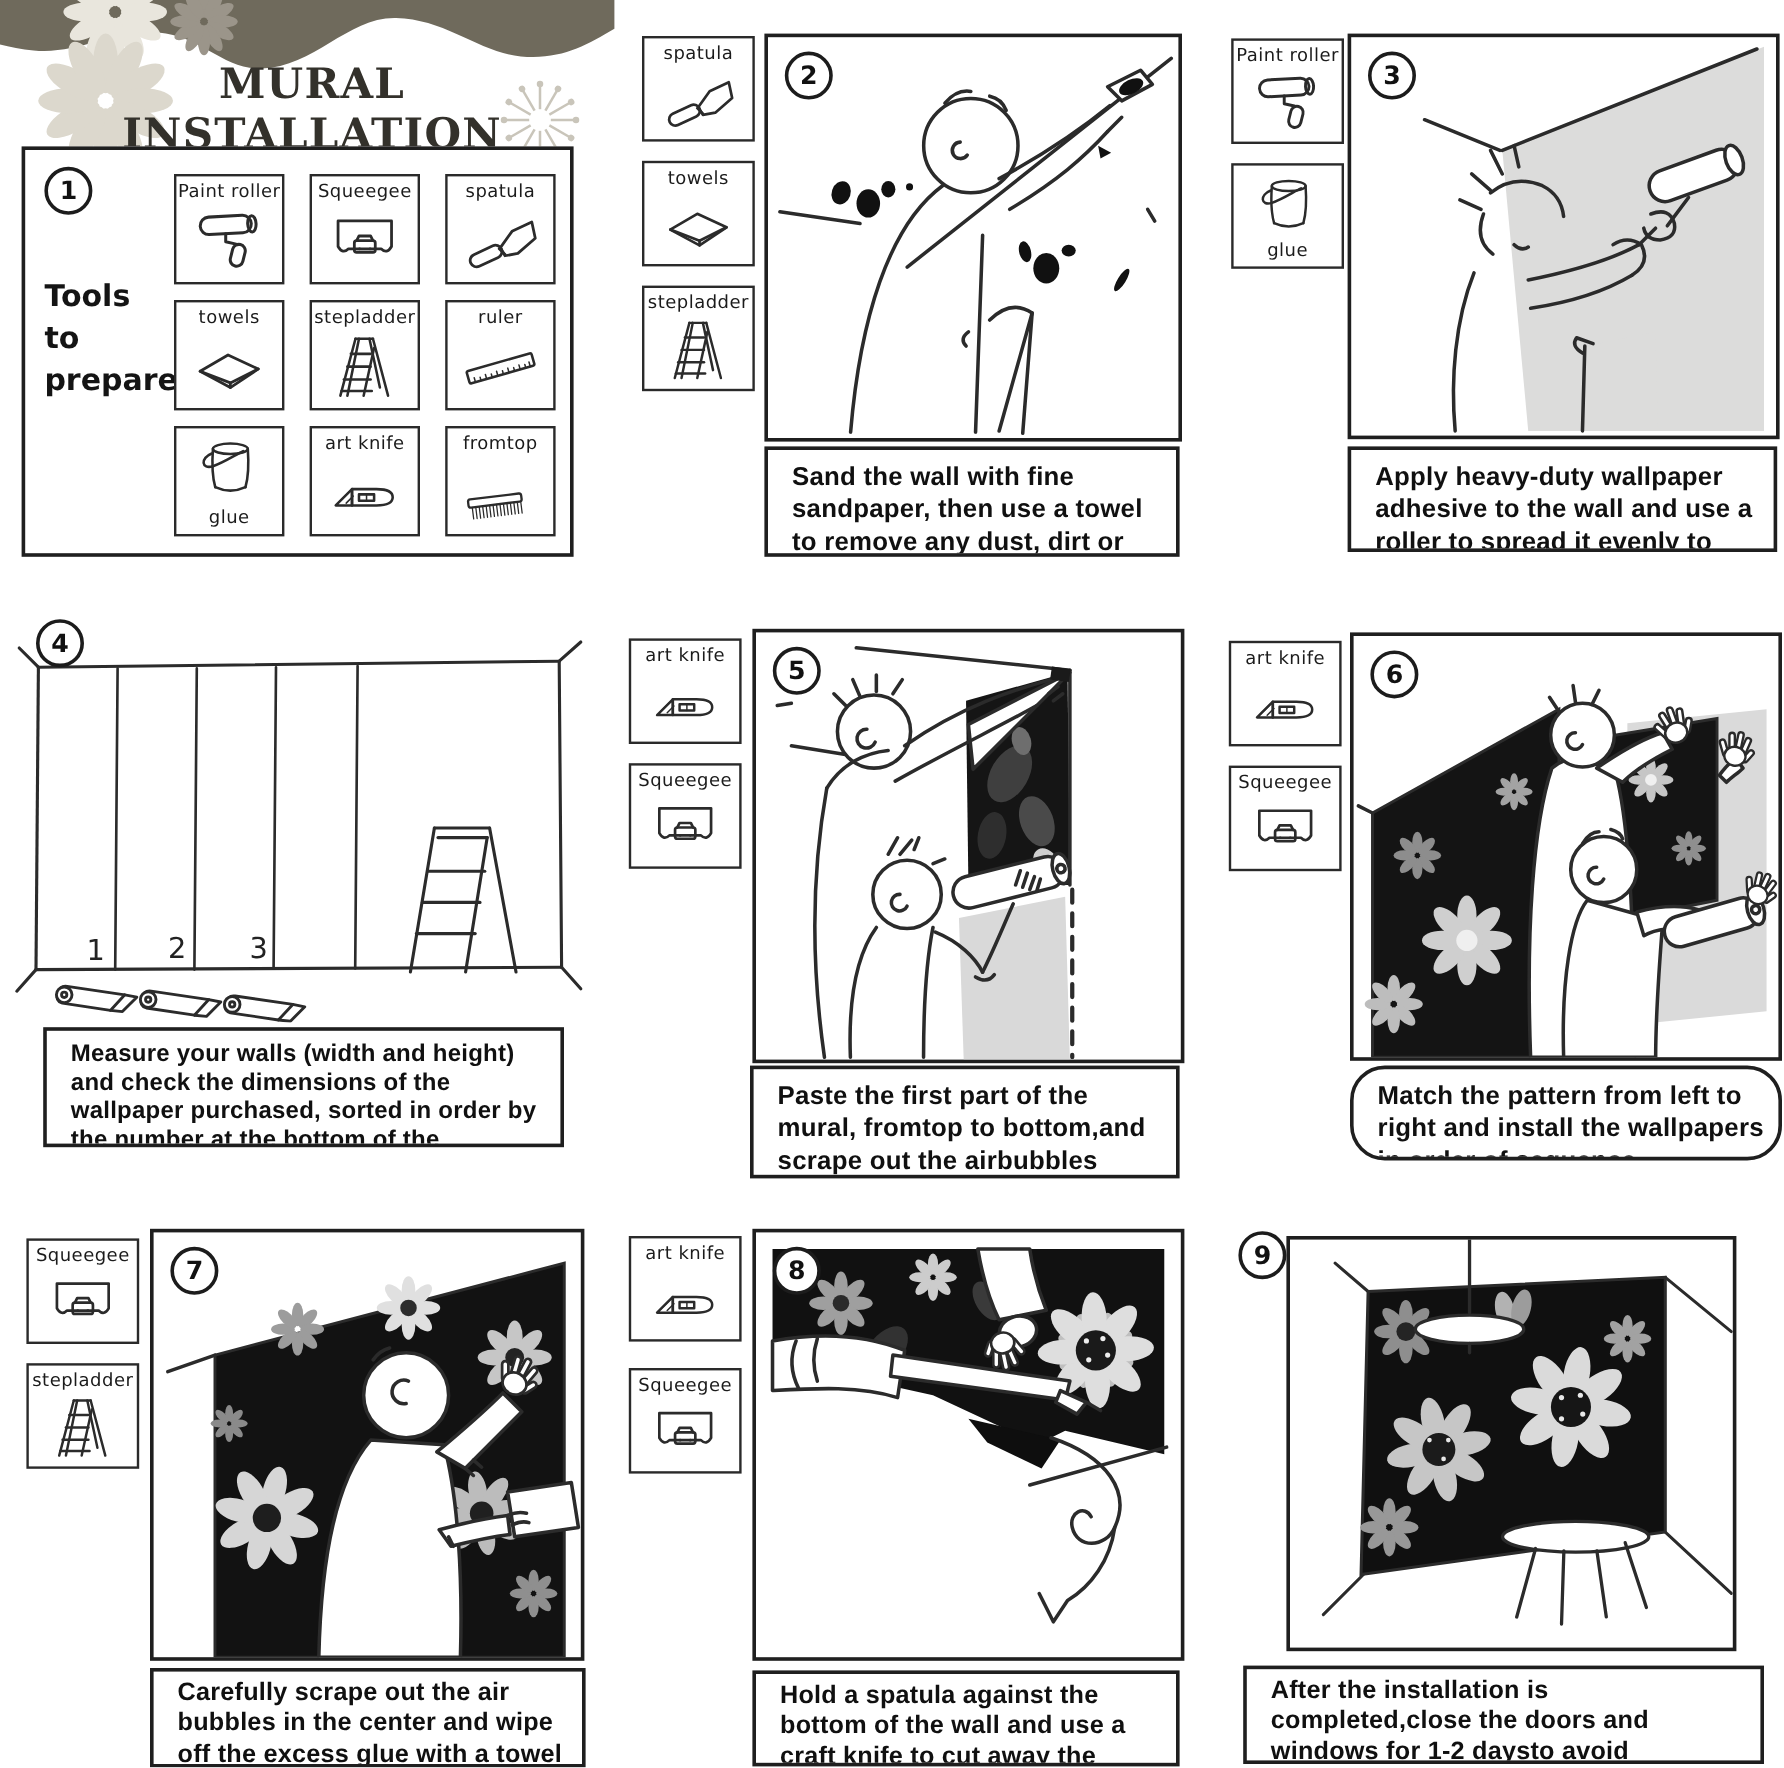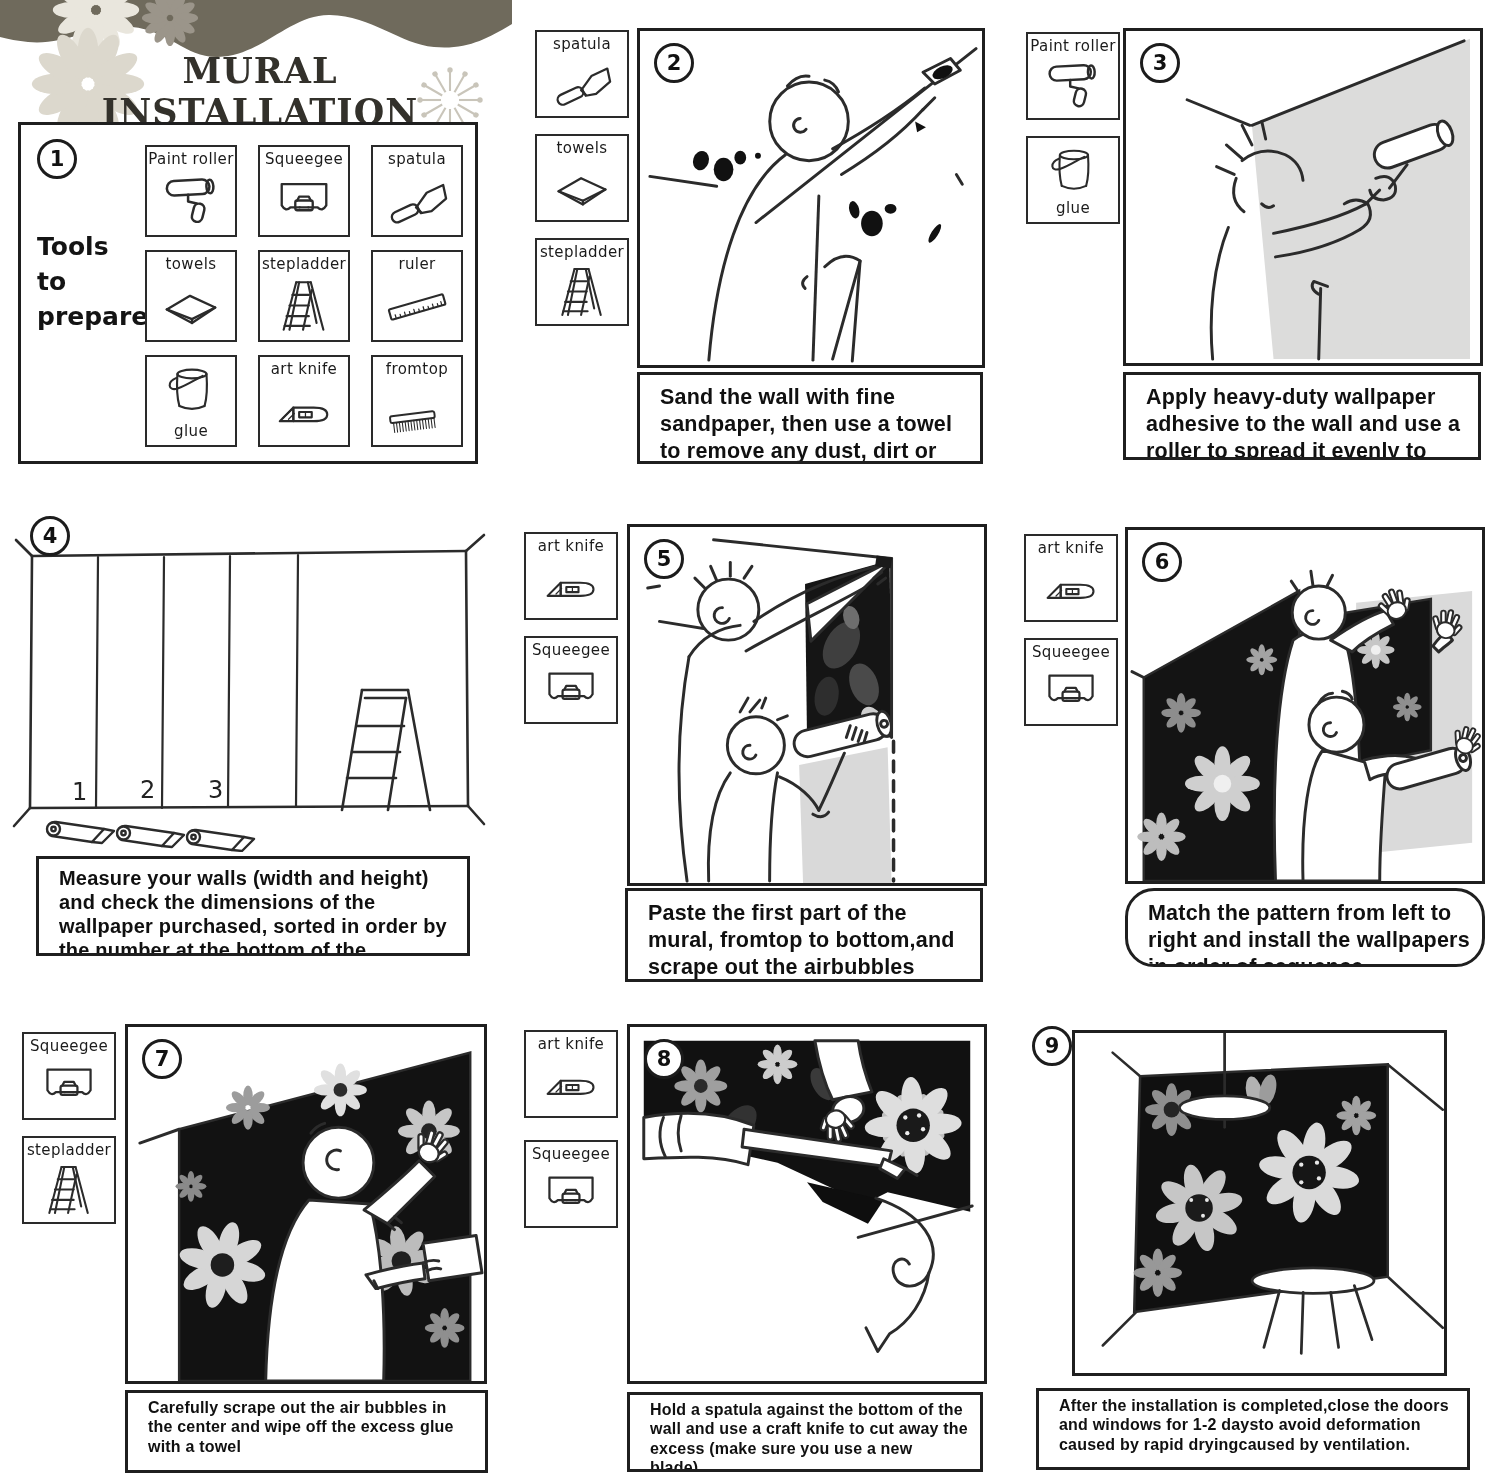--- a/index.html
+++ b/index.html
@@ -5,21 +5,21 @@
   html,body{margin:0;padding:0;background:#fff;}
   #canvas{position:relative;width:1487px;height:1473px;background:#ffffff;overflow:hidden;
           font-family:"DejaVu Sans",sans-serif;}
   .abs{position:absolute;}
   .box{position:absolute;border:3px solid #1f1f1f;background:#fff;box-sizing:border-box;}
   .box > svg{position:absolute;left:0;top:0;width:100%;height:100%;}
   .cap{position:absolute;border:3px solid #1f1f1f;background:#fff;box-sizing:border-box;
        font:600 21.5px/1.26 "Liberation Sans",sans-serif;color:#101010;
        padding:9px 12px 0 20px;letter-spacing:0.2px;overflow:hidden;}
   .cap-s4{font-size:20px;line-height:1.2;padding-top:7px;}
-  .cap-tight{font-size:16px;line-height:1.21;padding-top:5px;}
+  .cap-tight{font-size:21px;line-height:1.21;padding-top:5px;}
   .num{position:absolute;width:34px;height:34px;border:3px solid #1c1c1c;border-radius:50%;
        background:#fff;display:flex;align-items:center;justify-content:center;
        font:600 21px "DejaVu Sans",sans-serif;color:#111;z-index:5;}
   .toolcard{position:absolute;width:94px;height:88px;border:2.5px solid #2a2a2a;background:#fff;
        box-sizing:border-box;display:flex;flex-direction:column;align-items:center;padding-top:3px;}
   .toolcard .lbl{font:15px "DejaVu Sans",sans-serif;color:#1b1b1b;letter-spacing:0.4px;white-space:nowrap;}
   .toolcard svg{flex:1;width:60px;}
   .t1grid{position:absolute;left:124px;top:20px;display:grid;
        grid-template-columns:92px 92px 92px;grid-template-rows:92px 92px 92px;gap:13px 21px;}
   .t1card{border:2.5px solid #2a2a2a;background:#fff;box-sizing:border-box;display:flex;

